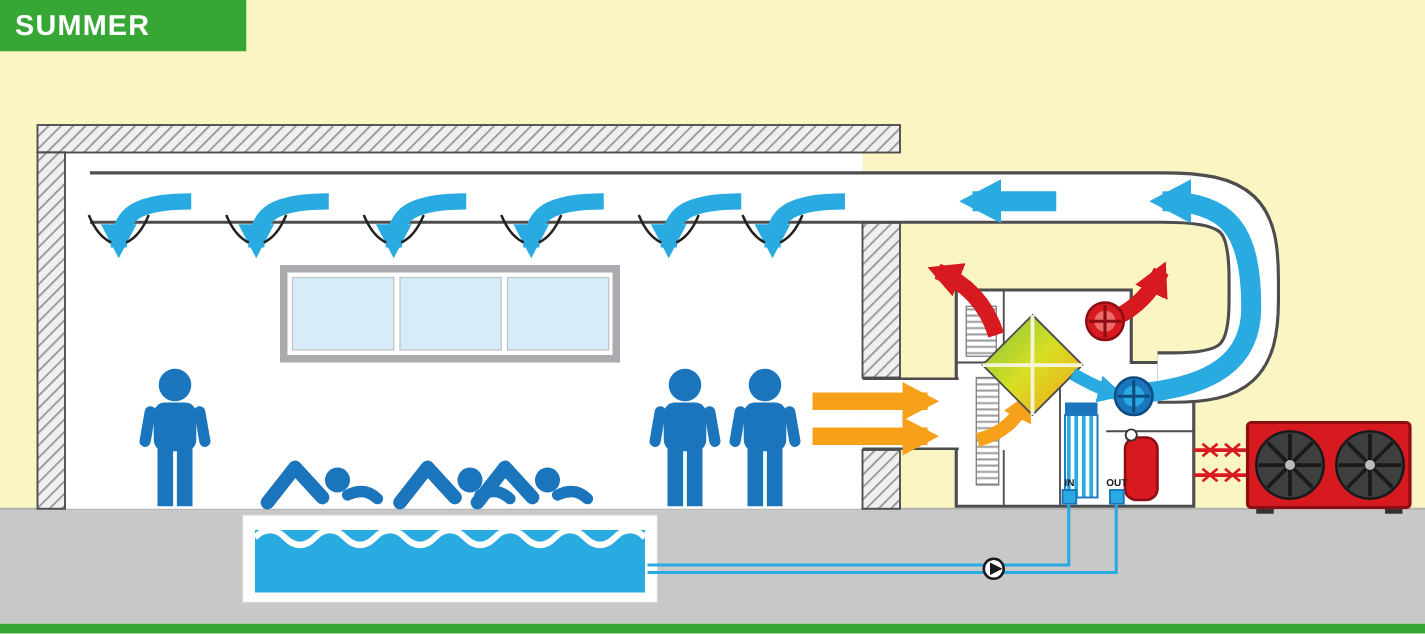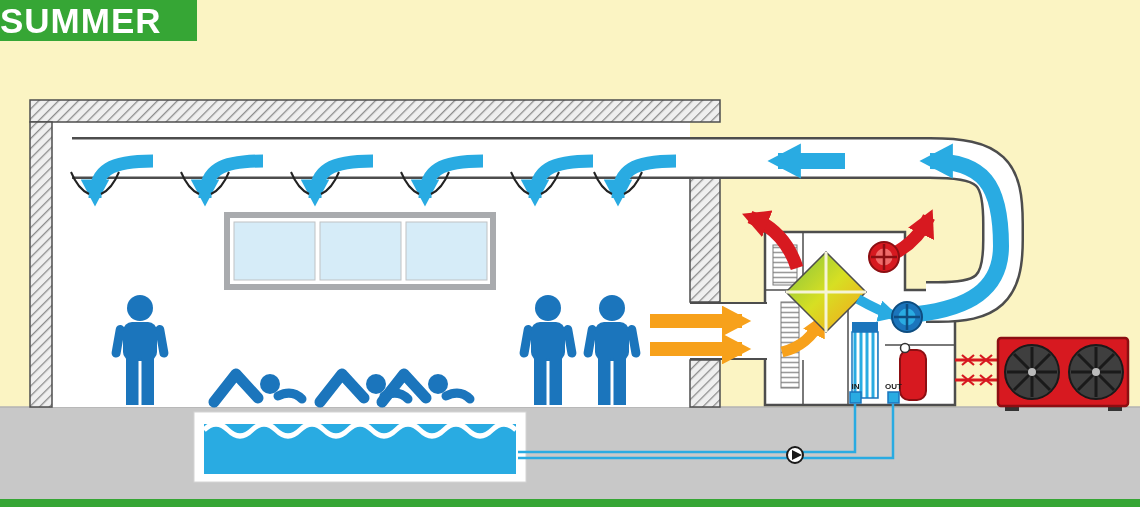--- a/index.html
+++ b/index.html
@@ -3,22 +3,22 @@
 <meta charset="utf-8">
 <style>
   html,body{margin:0;padding:0;}
   .stage{
     position:relative;width:1140px;height:507px;overflow:hidden;
     background:#FBF4C3;font-family:"Liberation Sans",sans-serif;
   }
   .banner{
     position:absolute;left:0;top:0;width:197px;height:41px;
     background:#36A635;color:#ffffff;display:flex;align-items:center;
-    padding-left:0;box-sizing:border-box;
-    font-size:35px;font-weight:bold;letter-spacing:1px;
+    padding-left:12px;box-sizing:border-box;
+    font-size:23px;font-weight:bold;letter-spacing:1px;
   }
   svg{position:absolute;left:0;top:0;}
   text.tiny{font-family:"Liberation Sans",sans-serif;font-size:8px;font-weight:bold;fill:#1a1a1a;}
 </style>
 </head>
 <body>
 
 <div class="stage">
 
   <svg width="1140" height="507" viewBox="0 0 1140 507">

